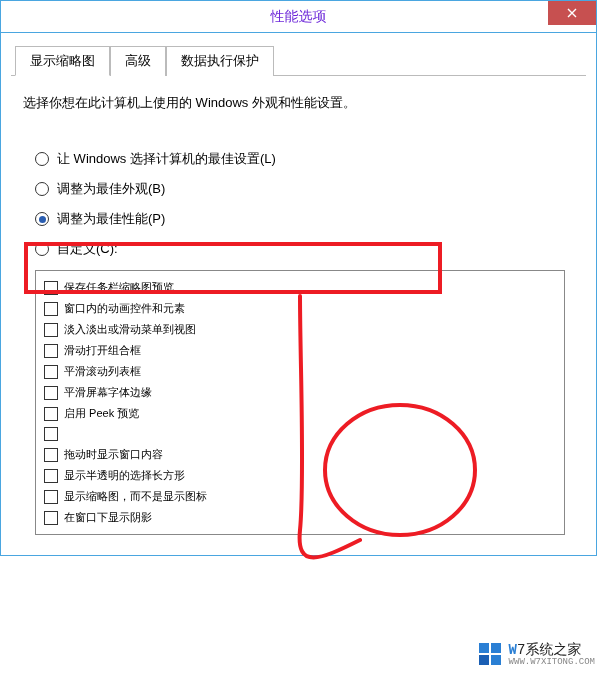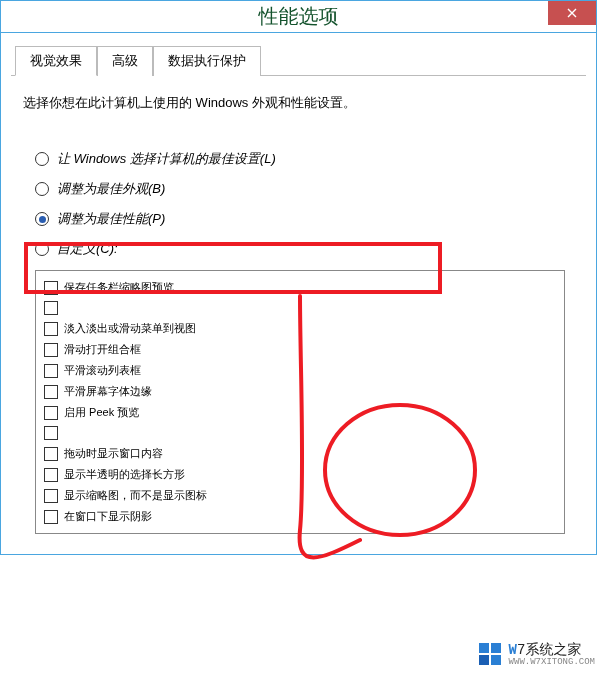--- a/index.html
+++ b/index.html
@@ -20,22 +20,22 @@
     .titlebar {
       height: 32px;
       background: #fff;
       border-bottom: 1px solid #4aa6e0;
       display: flex;
       align-items: center;
       justify-content: center;
       position: relative;
     }
     .titlebar-title {
-      font-size: 20px;
-      color: #14532d;
+      font-size: 14px;
+      color: #6d28d9;
     }
     .close-btn {
       position: absolute;
       right: 0;
       top: 0;
       width: 48px;
       height: 24px;
       background: #c75050;
       color: #fff;
       display: flex;
@@ -80,21 +80,20 @@
       margin-bottom: 38px;
     }
     .radio-group {
       padding-left: 12px;
     }
     .radio-row {
       display: flex;
       align-items: center;
       margin-bottom: 12px;
       font-size: 13px;
-      font-style: italic;
     }
     .radio-row.highlighted {
       position: relative;
     }
     .radio {
       width: 14px;
       height: 14px;
       border: 1px solid #333;
       border-radius: 50%;
       margin-right: 8px;
@@ -182,21 +181,21 @@
   <div class="titlebar">
     <span class="titlebar-title">性能选项</span>
     <div class="close-btn">
       <svg viewBox="0 0 10 10">
           <path d="M1 1 L9 9 M9 1 L1 9" stroke="#fff" stroke-width="1.4"></path>
         </svg>
     </div>
   </div>
   <div class="content">
     <div class="tabs">
-      <div class="tab active">视觉效果</div>
+      <div class="tab active">显示缩略图</div>
       <div class="tab">高级</div>
       <div class="tab">数据执行保护</div>
     </div>
     <div class="panel">
       <div class="desc">选择你想在此计算机上使用的 Windows 外观和性能设置。</div>
 
       <div class="radio-group">
         <div class="radio-row">
           <span class="radio"></span>
           <span>让 Windows 选择计算机的最佳设置(L)</span>
@@ -215,20 +214,21 @@
         </div>
       </div>
 
       <div class="checkbox-list">
         <div class="checkbox-row">
             <span class="checkbox"></span>
             <span>保存任务栏缩略图预览</span>
           </div>
         <div class="checkbox-row">
             <span class="checkbox"></span>
+            <span>窗口内的动画控件和元素</span>
           </div>
         <div class="checkbox-row">
             <span class="checkbox"></span>
             <span>淡入淡出或滑动菜单到视图</span>
           </div>
         <div class="checkbox-row">
             <span class="checkbox"></span>
             <span>滑动打开组合框</span>
           </div>
         <div class="checkbox-row">

